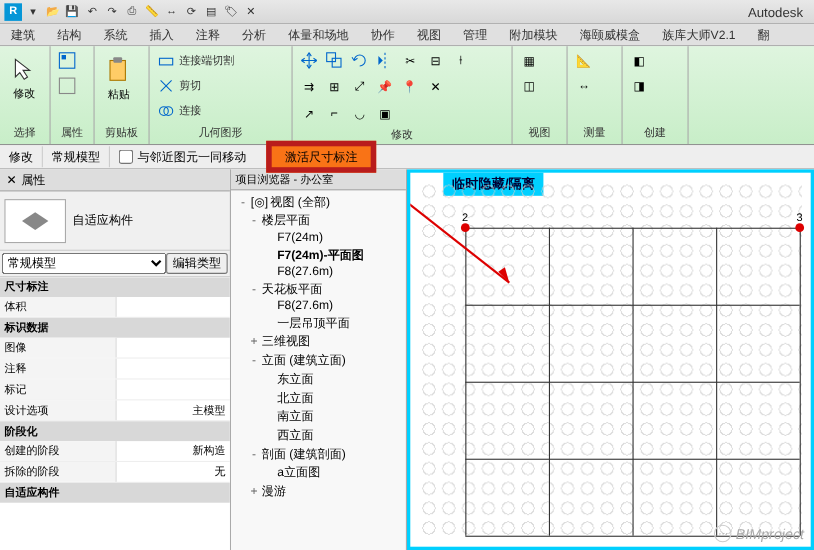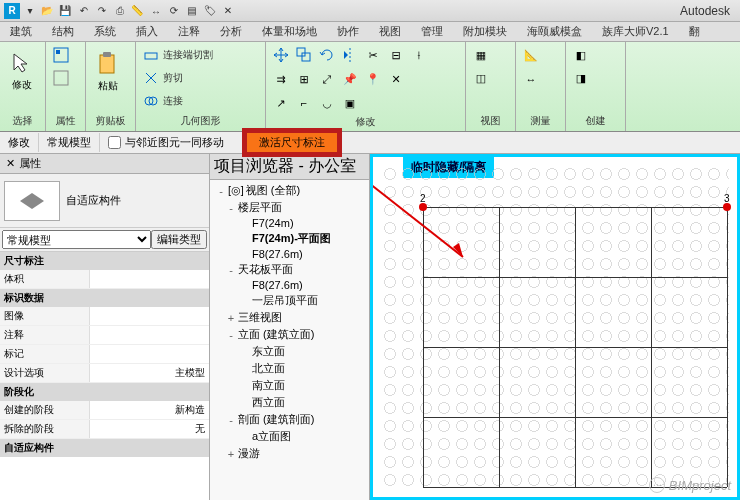--- a/index.html
+++ b/index.html
@@ -28,24 +28,24 @@
 .props { width: 210px; background: #f0f0f0; border-right: 1px solid #aaa; display: flex; flex-direction: column; }
 .props-hdr { background: #ddd; padding: 2px 6px; font-size: 11px; border-bottom: 1px solid #aaa; display: flex; gap: 4px; align-items: center; }
 .props-type { height: 54px; display: flex; align-items: center; padding: 4px; border-bottom: 1px solid #ccc; }
 .props-type .thumb { width: 56px; height: 40px; background: #fff; border: 1px solid #aaa; display: flex; align-items: center; justify-content: center; }
 .props-filter { display: flex; padding: 2px; border-bottom: 1px solid #ccc; }
 .props-filter select { flex: 1; font-size: 11px; }
 .props-filter button { font-size: 11px; padding: 0 4px; }
 .props-grid { flex: 1; overflow: auto; background: #fff; }
 .pg-sec { background: #d8d8d8; padding: 2px 4px; font-size: 10px; font-weight: bold; }
 .pg-row { display: flex; border-bottom: 1px solid #eee; }
-.pg-k { width: 90px; padding: 2px 4px; font-size: 10px; background: #f4f4f4; border-right: 1px solid #ddd; }
+.pg-k { width: 106px; padding: 2px 4px; font-size: 10px; background: #f4f4f4; border-right: 1px solid #ddd; }
 .pg-v { flex: 1; padding: 2px 4px; font-size: 10px; text-align: right; }
 .browser { width: 160px; background: #f8f8f8; border-right: 1px solid #aaa; display: flex; flex-direction: column; }
-.br-hdr { background: #ddd; padding: 2px 4px; font-size: 16px; border-bottom: 1px solid #aaa; white-space: nowrap; overflow: hidden; }
+.br-hdr { background: #ddd; padding: 2px 4px; font-size: 10px; border-bottom: 1px solid #aaa; white-space: nowrap; overflow: hidden; }
 .tree { flex: 1; overflow: auto; padding: 2px; }
 .tn { padding: 1px 0 1px 4px; font-size: 11px; white-space: nowrap; display: flex; align-items: center; gap: 2px; }
 .tn.bold { font-weight: bold; }
 .tw { width: 10px; display: inline-block; text-align: center; color: #666; }
 .ind1 { padding-left: 14px; } .ind2 { padding-left: 28px; }
 .canvas { flex: 1; position: relative; background: #fff; border: 3px solid #00d0ff; }
 .tmp-hide { position: absolute; top: 0; left: 0; background: #00d0ff; color: #003; padding: 2px 8px; font-weight: bold; font-size: 12px; margin-left: 30px; }
 .grid { position: absolute; top: 50px; left: 50px; right: 10px; bottom: 10px; }
 .gl { position: absolute; background: #333; }
 .gl.v { width: 1px; top: 0; bottom: 0; }

